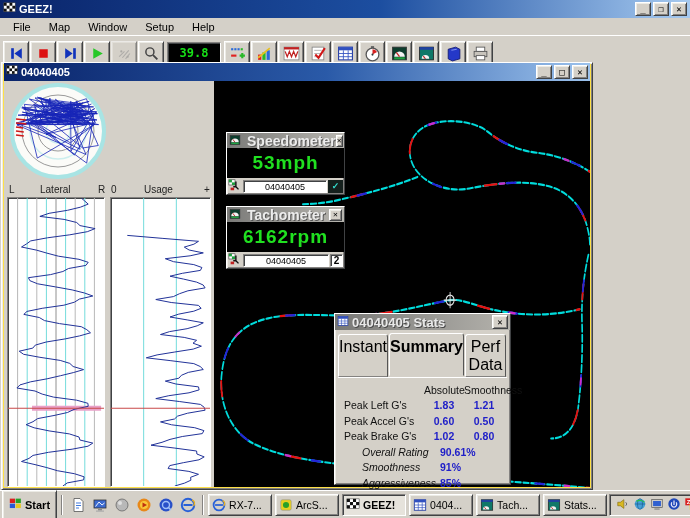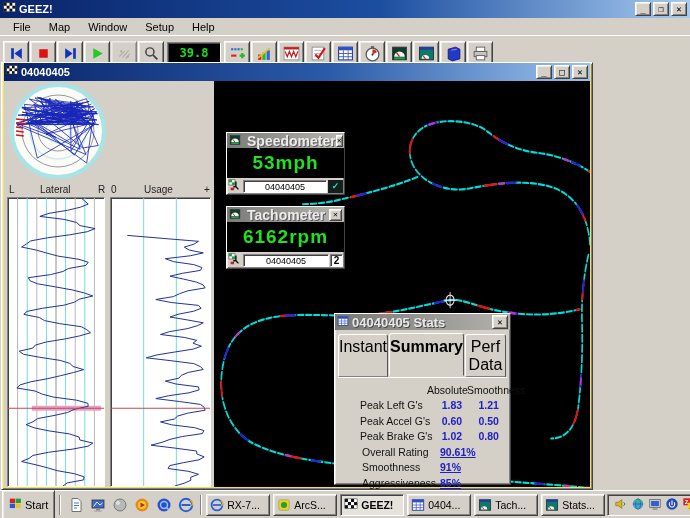--- a/index.html
+++ b/index.html
@@ -71,30 +71,30 @@
   
   .stats { position:absolute; left:120px; top:232px; width:177px; height:172px; background:#d4d0c8; }
   .stats .stb { height:16px; background:linear-gradient(90deg,#787876,#b4b2ac); display:flex; align-items:center; padding:0 2px; }
   .stats .stb .ttl { color:#e9e9e9; text-shadow:1px 1px 0 #4a4a4a; font-weight:bold; font-size:13px; flex:1; margin-left:3px; }
   .tabs { display:flex; padding:4px 3px 0 3px; position:relative; }
   .tab { flex:1; text-align:center; font-size:16px; padding:3px 0 2px 0; background:#d4d0c8;
     border:1px solid; border-color:#fff #555 #848280 #fff; border-radius:3px 3px 0 0; margin-right:1px; position:relative; }
   .tab.active { font-weight:bold; border-bottom:1px solid #d4d0c8; top:-1px; padding-top:4px; z-index:2; }
   .stats-body { margin:0 3px 3px 3px; border-top:1px solid #fff; padding-top:4px; font-size:10.5px; }
   .srow { display:flex; height:15.5px; align-items:center; }
-  .srow .lbl { width:86px; padding-left:6px; color:#111;margin-left:16px; }
+  .srow .lbl { width:86px; padding-left:6px; color:#111; }
   .srow .v { width:40px; text-align:center; font-weight:bold; color:#2020c8; }
   .shead .v { font-weight:normal; color:#111; }
   .rrow { display:flex; height:15.5px; align-items:center; }
-  .rrow .lbl { width:102px; padding-left:24px; color:#111; }
-  .rrow .v { font-weight:bold; color:#2020c8;text-decoration:underline; }
+  .rrow .lbl { width:102px; padding-left:24px; color:#111;font-style:italic; }
+  .rrow .v { font-weight:bold; color:#2020c8; }
 
   
   .taskbar { position:absolute; left:0; bottom:0; width:690px; height:28px; background:#d4d0c8; border-top:1px solid #fff; display:flex; align-items:center; padding:0 2px; gap:2px; }
-  .startbtn { height:30px; display:flex; align-items:center; gap:3px; padding:0 6px; font-weight:normal; font-size:11px; background:#d4d0c8; }
+  .startbtn { height:30px; display:flex; align-items:center; gap:3px; padding:0 6px; font-weight:bold; font-size:11px; background:#d4d0c8; }
   .tb-sep { width:1px; height:20px; border-left:1px solid #848280; border-right:1px solid #fff; margin:0 2px; }
   .ql { width:21px; height:21px; display:flex; align-items:center; justify-content:center; }
   .ql svg { width:16px; height:16px; }
   .task { height:22px; width:64px; display:flex; align-items:center; gap:3px; padding:0 3px; font-size:10.5px; background:#d4d0c8; overflow:hidden; white-space:nowrap; }
   .task svg { width:14px; height:14px; flex:none; }
   .task.active { border-color:#848280 #ffffff #ffffff #848280; box-shadow:inset 1px 1px 0 #404244; background:#e6e3dc; font-weight:bold; }
   .tray { margin-left:auto; height:22px; display:flex; align-items:center; gap:3px; padding:0 6px; }
   .tray svg { width:14px; height:14px; }
 </style>
 </head>

